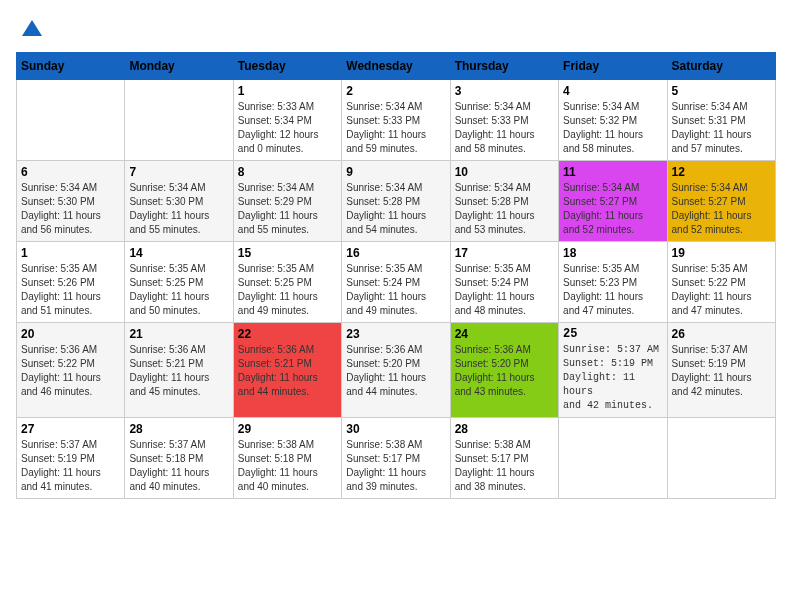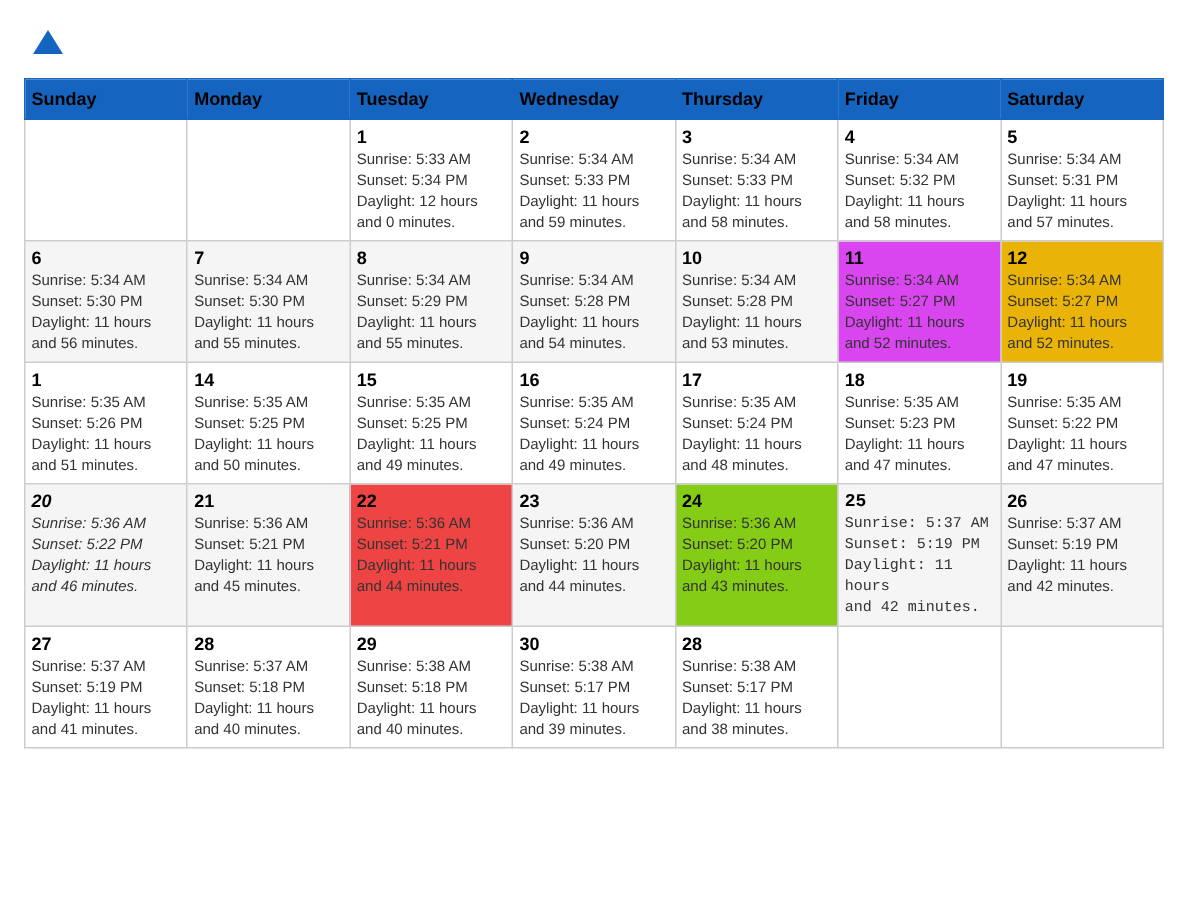--- a/index.html
+++ b/index.html
@@ -259,21 +259,21 @@
         </td>
         <td>
           <div class="day-number">19</div>
           <div class="day-info" style="white-space: pre-line;">Sunrise: 5:35 AM
 Sunset: 5:22 PM
 Daylight: 11 hours
 and 47 minutes.</div>
         </td>
       </tr>
       <tr>
-        <td style="background: rgb(245, 245, 245); font-style: italic;">
+        <td style="background: rgb(245, 245, 245);">
           <div class="day-number">20</div>
           <div class="day-info" style="white-space: pre-line;">Sunrise: 5:36 AM
 Sunset: 5:22 PM
 Daylight: 11 hours
 and 46 minutes.</div>
         </td>
         <td style="background: rgb(245, 245, 245);">
           <div class="day-number">21</div>
           <div class="day-info" style="white-space: pre-line;">Sunrise: 5:36 AM
 Sunset: 5:21 PM

